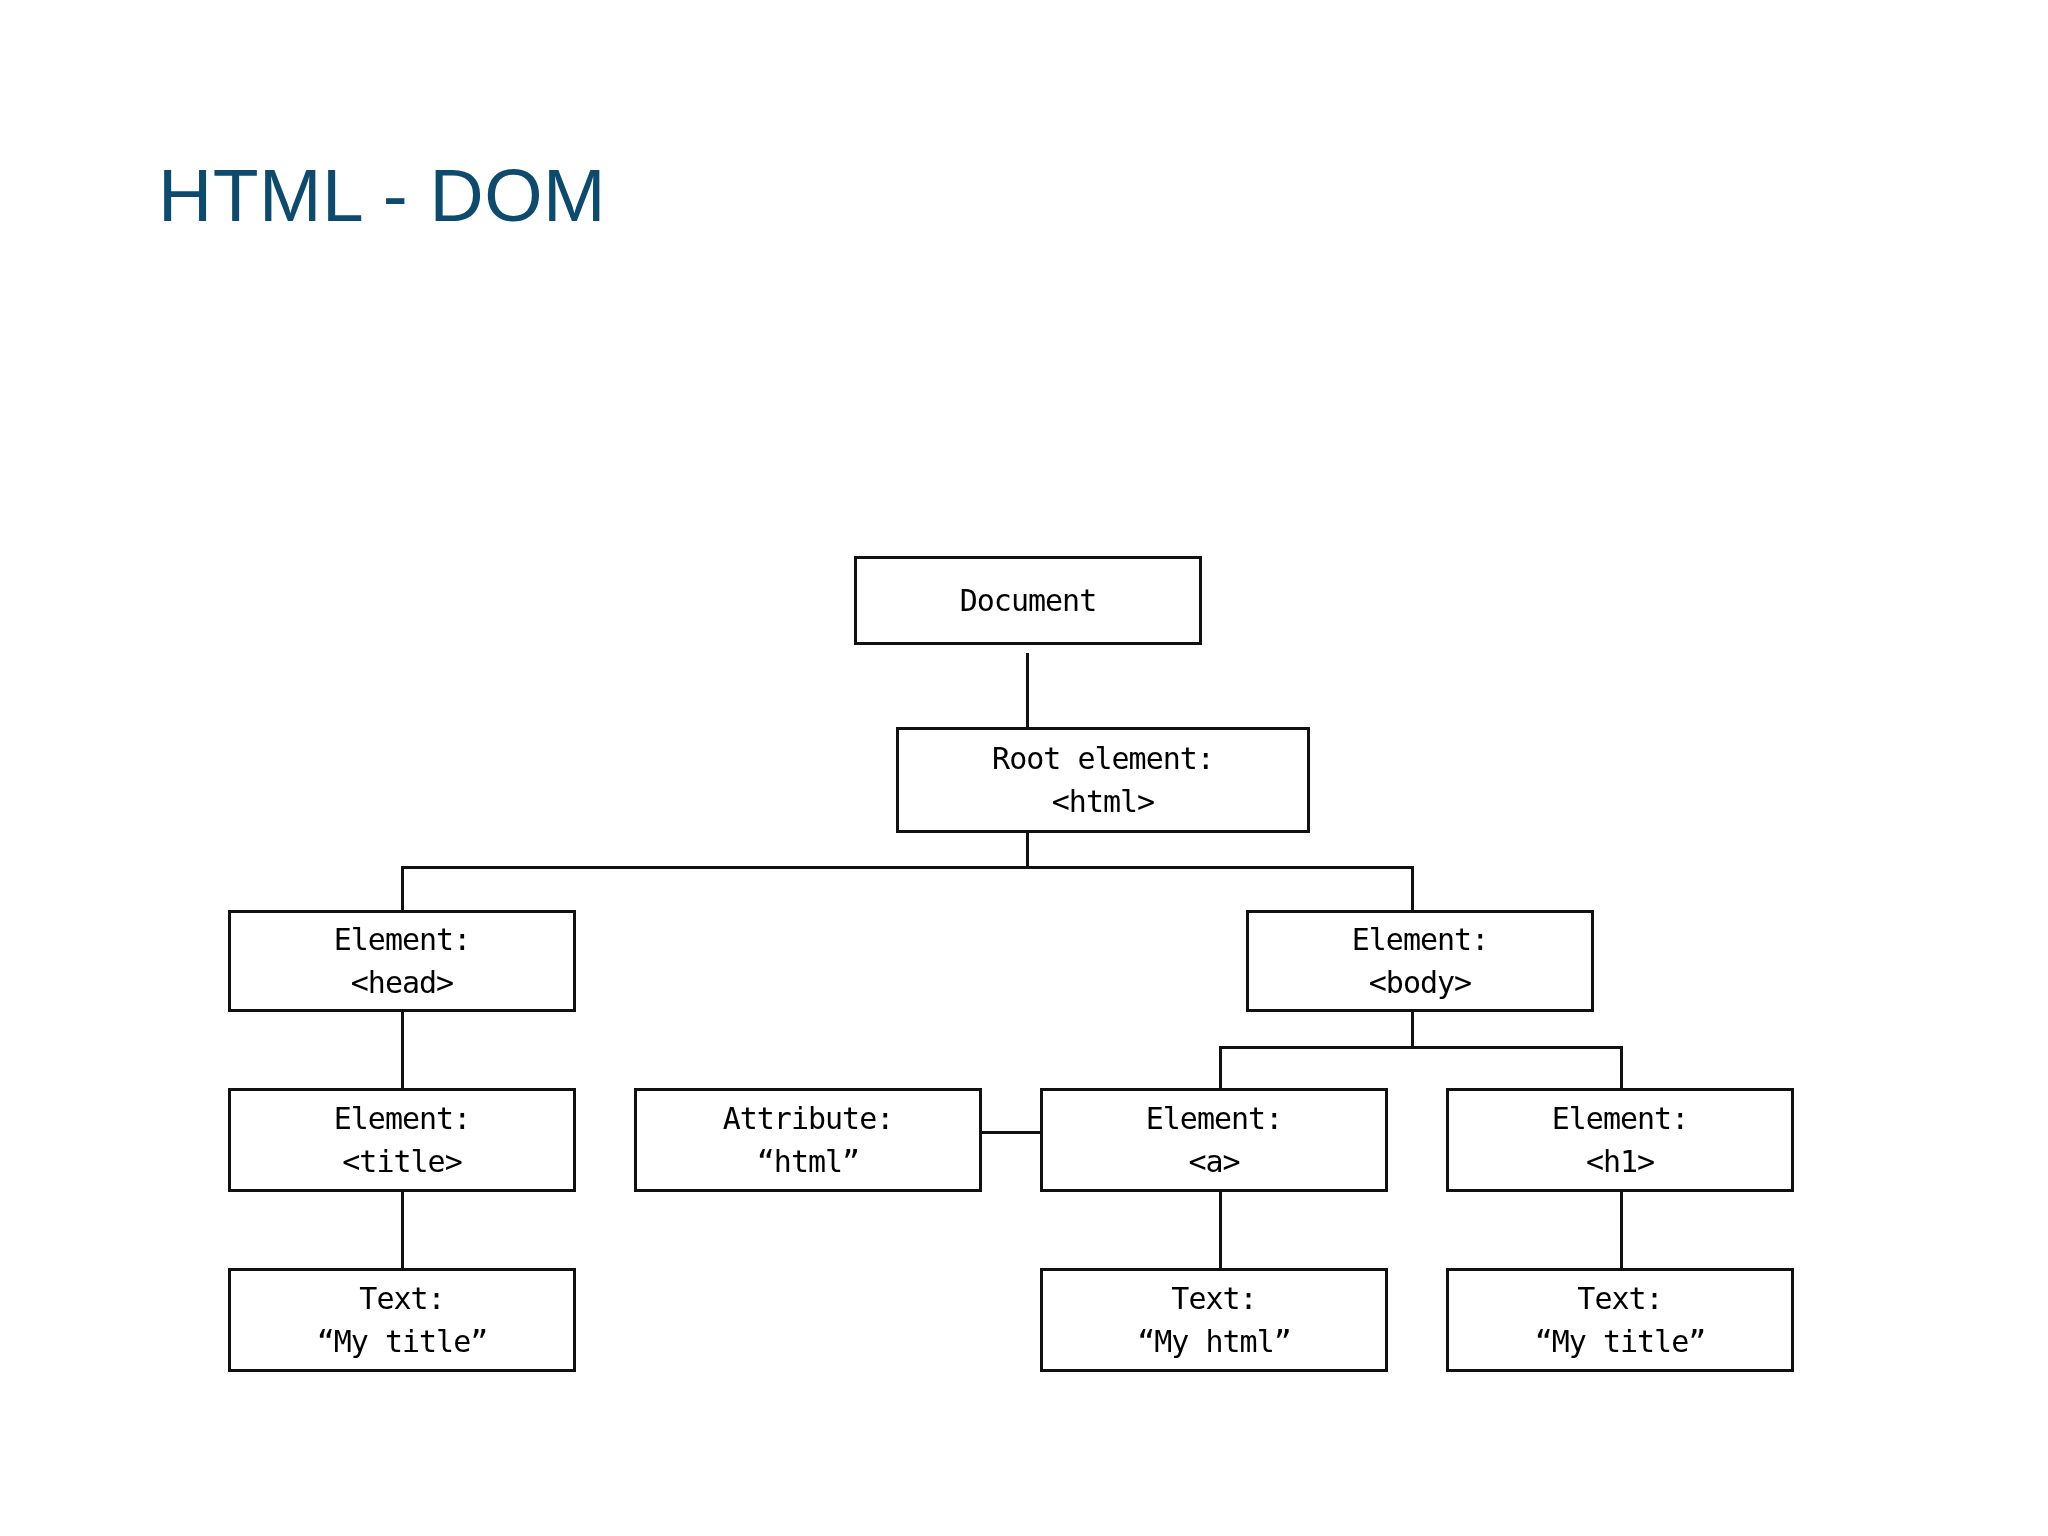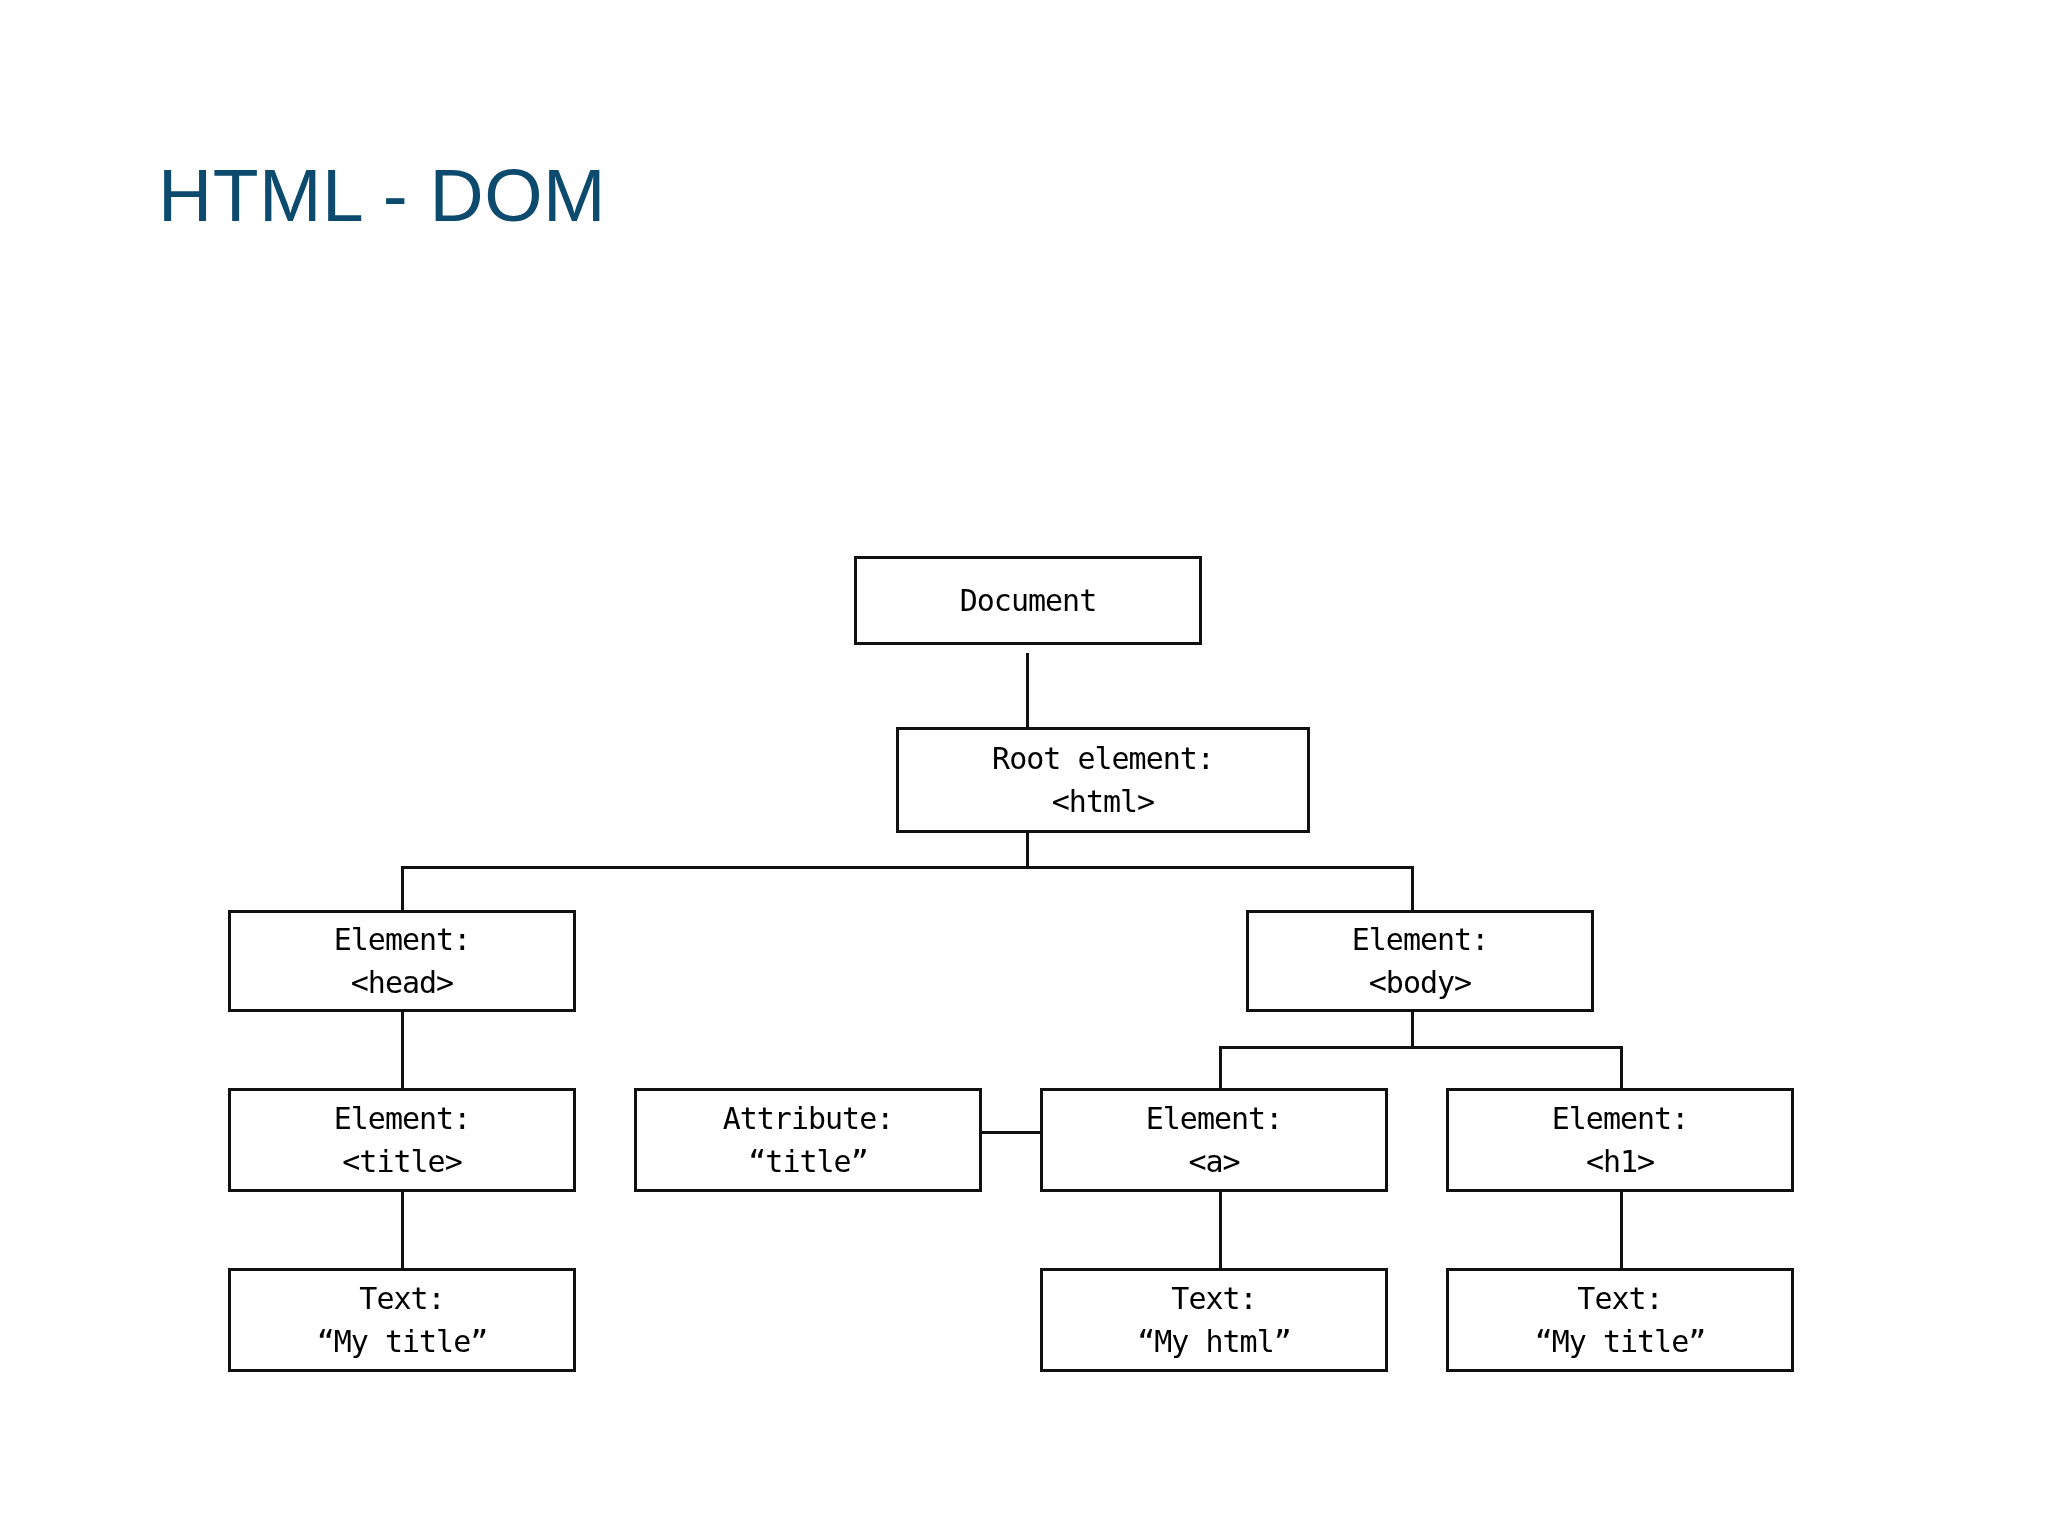--- a/index.html
+++ b/index.html
@@ -122,21 +122,21 @@
     <span class="ln">&lt;body&gt;</span>
   </div>
 
   <div class="node" style="left:228px; top:1088px; width:348px; height:104px;">
     <span class="ln">Element:</span>
     <span class="ln">&lt;title&gt;</span>
   </div>
 
   <div class="node" style="left:634px; top:1088px; width:348px; height:104px;">
     <span class="ln">Attribute:</span>
-    <span class="ln">“title”</span>
+    <span class="ln">“html”</span>
   </div>
 
   <div class="node" style="left:1040px; top:1088px; width:348px; height:104px;">
     <span class="ln">Element:</span>
     <span class="ln">&lt;a&gt;</span>
   </div>
 
   <div class="node" style="left:1446px; top:1088px; width:348px; height:104px;">
     <span class="ln">Element:</span>
     <span class="ln">&lt;h1&gt;</span>

